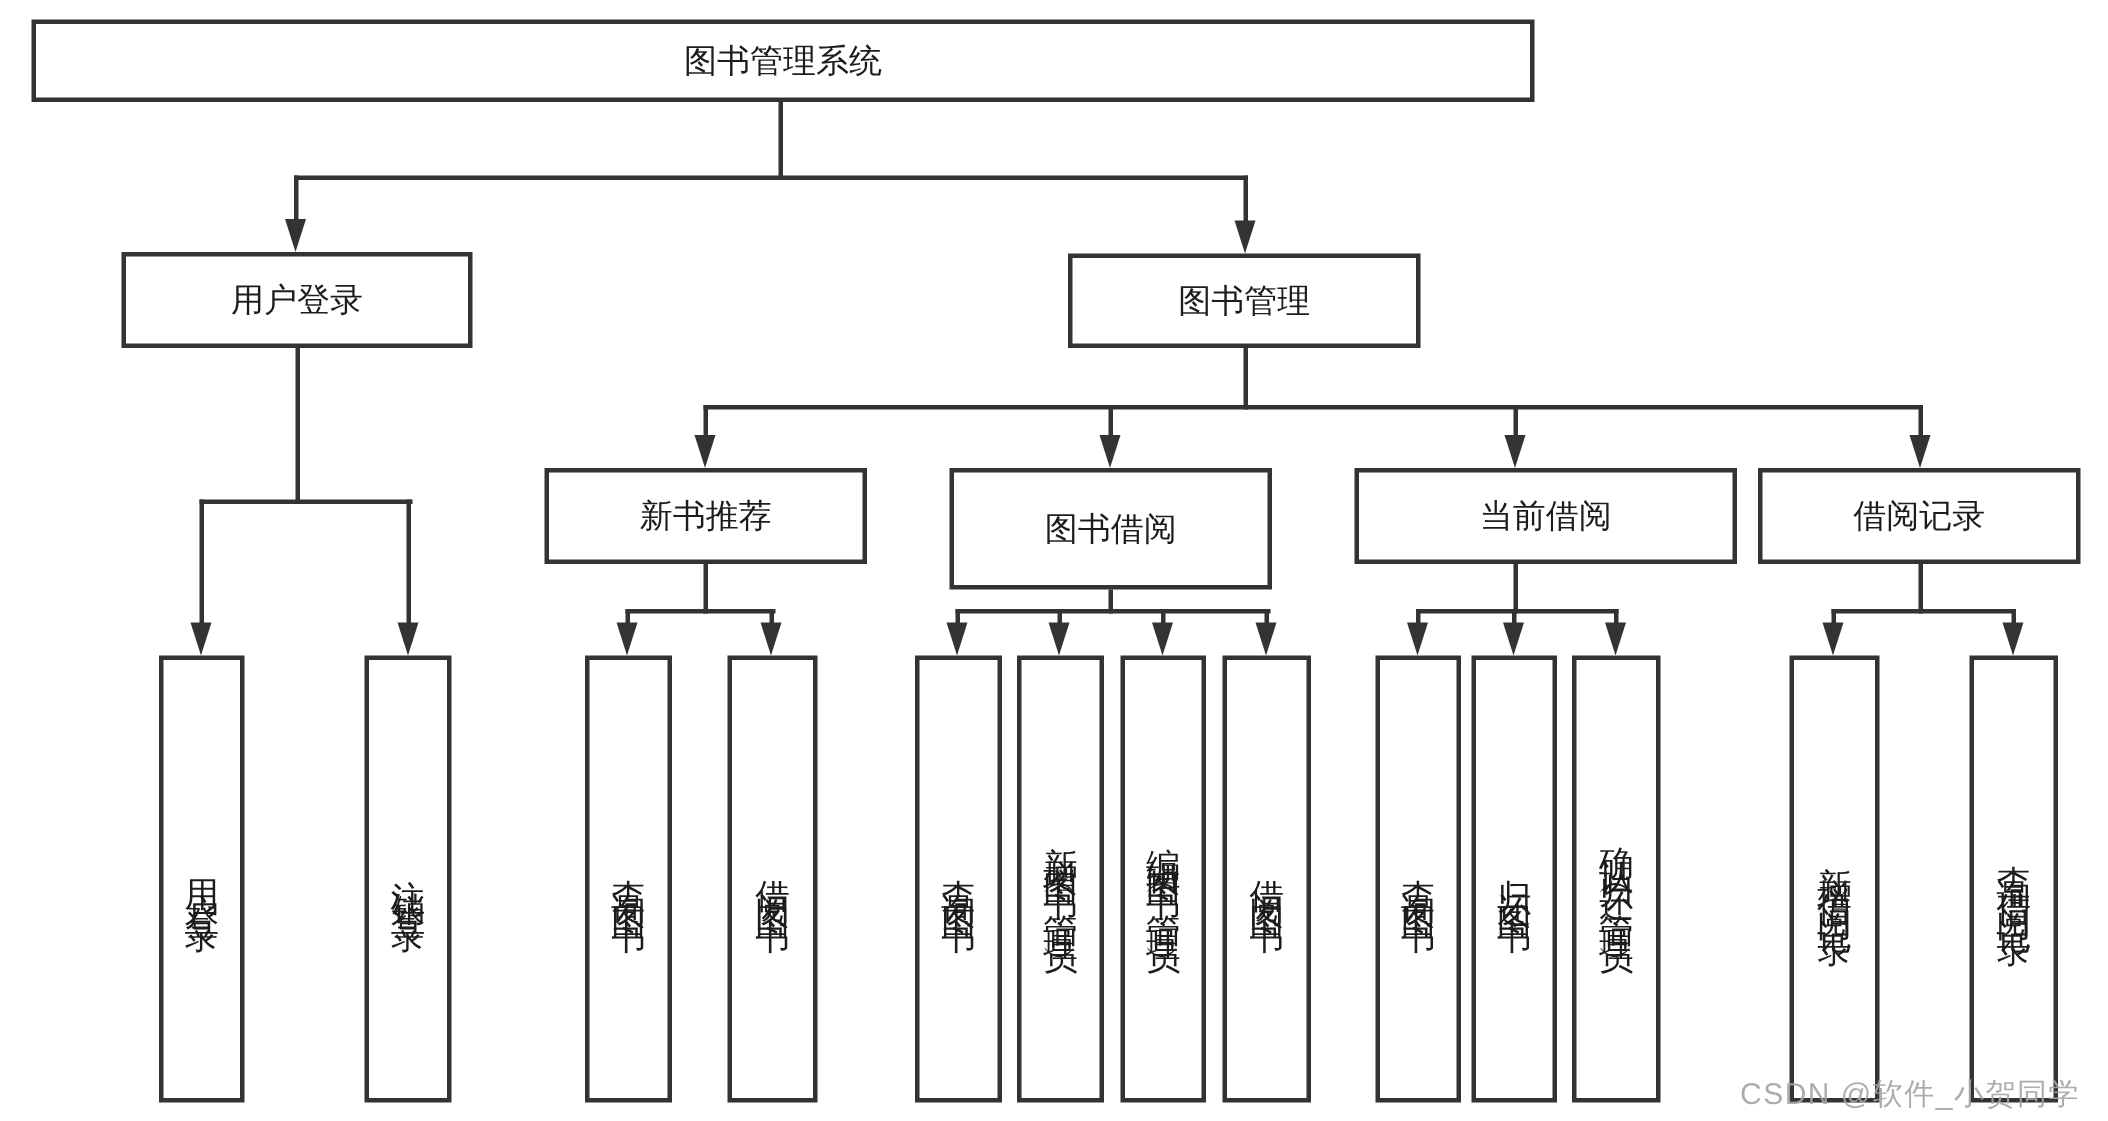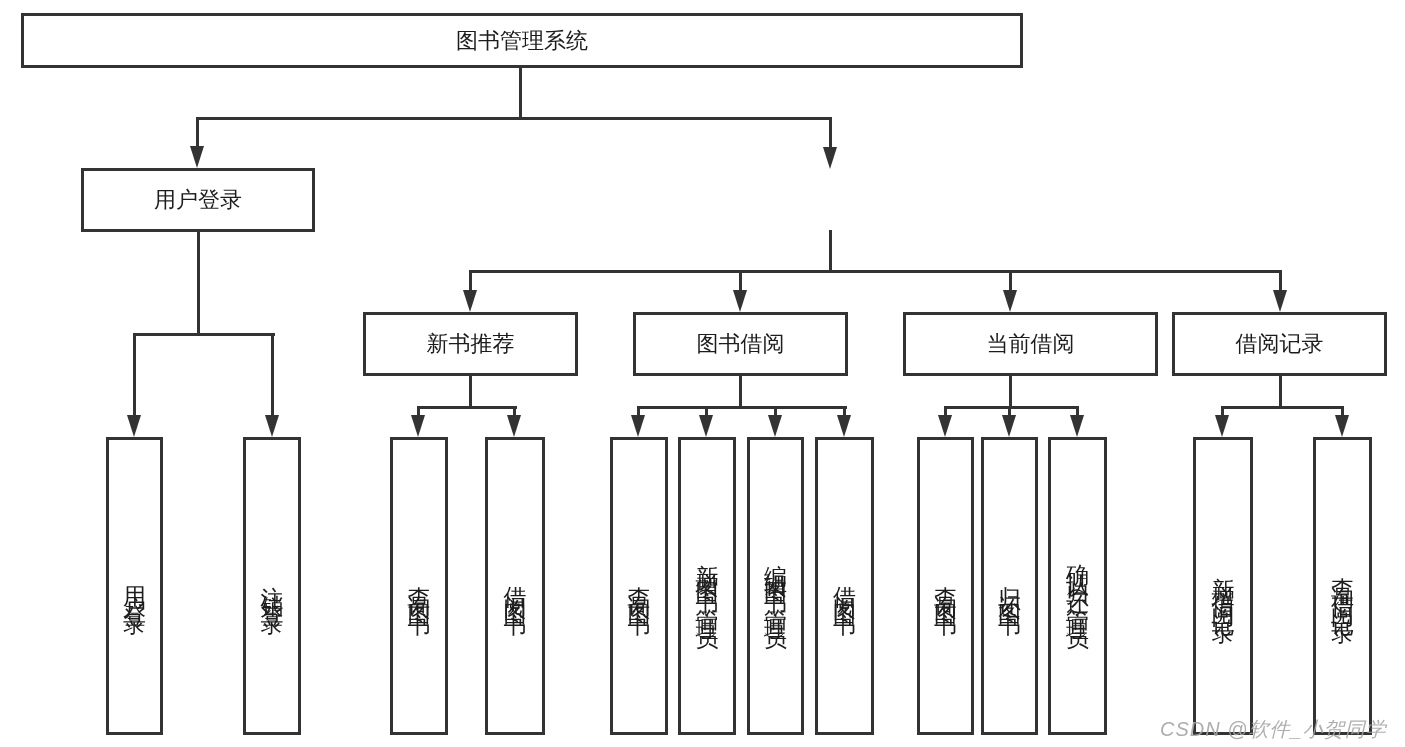--- a/index.html
+++ b/index.html
@@ -44,41 +44,43 @@
   }
   .watermark{
     position:absolute;
     left:1160px;top:716px;
     font-size:20px;
     color:#a5a5a5;
     opacity:.9;
     z-index:3;
     white-space:nowrap;
     letter-spacing:1px;
-    font-style:italic;
   }
 </style>
 </head>
 <body>
 
 <div id="canvas">
 
   <div class="box" style="left:21px;top:13px;width:1002px;height:55px;">
     <span>图书管理系统</span>
   </div>
 
   <div class="vline" style="left:519px;top:66px;height:52px;"></div>
   <div class="hline" style="left:196px;top:117px;width:636px;"></div>
   <div class="vline" style="left:196px;top:117px;height:31px;"></div>
   <div class="arrow" style="left:190px;top:146px;"></div>
   <div class="vline" style="left:829px;top:117px;height:32px;"></div>
   <div class="arrow" style="left:823px;top:147px;"></div>
 
   <div class="box" style="left:81px;top:168px;width:234px;height:64px;">
     <span>用户登录</span>
+  </div>
+  <div class="box" style="left:712px;top:169px;width:235px;height:63px;">
+    <span>图书管理</span>
   </div>
 
   <div class="vline" style="left:197px;top:230px;height:106px;"></div>
   <div class="hline" style="left:133px;top:333px;width:142px;"></div>
   <div class="vline" style="left:133px;top:333px;height:84px;"></div>
   <div class="arrow" style="left:127px;top:415px;"></div>
   <div class="vline" style="left:271px;top:333px;height:84px;"></div>
   <div class="arrow" style="left:265px;top:415px;"></div>
 
   <div class="vline" style="left:829px;top:230px;height:43px;"></div>
@@ -88,21 +90,21 @@
   <div class="vline" style="left:739px;top:270px;height:22px;"></div>
   <div class="arrow" style="left:733px;top:290px;"></div>
   <div class="vline" style="left:1009px;top:270px;height:22px;"></div>
   <div class="arrow" style="left:1003px;top:290px;"></div>
   <div class="vline" style="left:1279px;top:270px;height:22px;"></div>
   <div class="arrow" style="left:1273px;top:290px;"></div>
 
   <div class="box" style="left:363px;top:312px;width:215px;height:64px;">
     <span>新书推荐</span>
   </div>
-  <div class="box" style="left:633px;top:312px;width:215px;height:64px;">
+  <div class="box" style="left:633px;top:312px;width:215px;height:81px;">
     <span>图书借阅</span>
   </div>
   <div class="box" style="left:903px;top:312px;width:255px;height:64px;">
     <span>当前借阅</span>
   </div>
   <div class="box" style="left:1172px;top:312px;width:215px;height:64px;">
     <span>借阅记录</span>
   </div>
 
   <div class="vline" style="left:469px;top:374px;height:35px;"></div>

